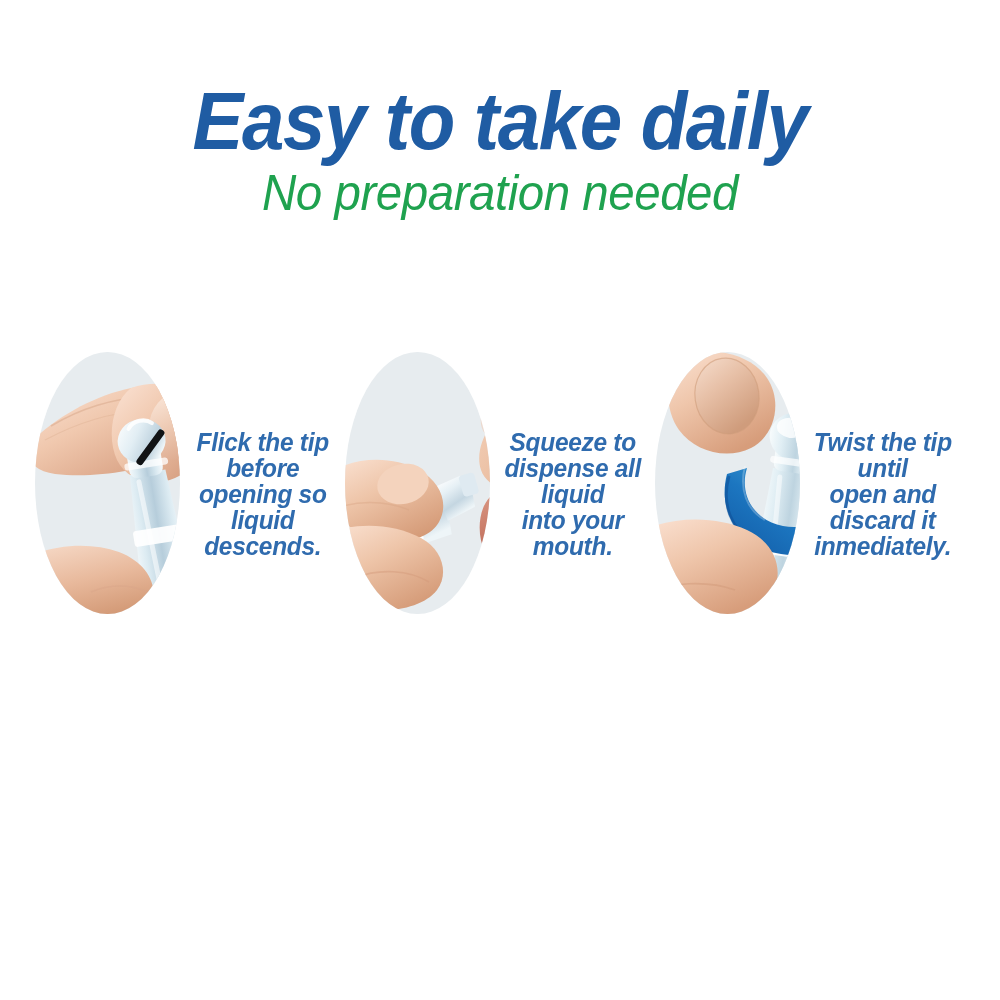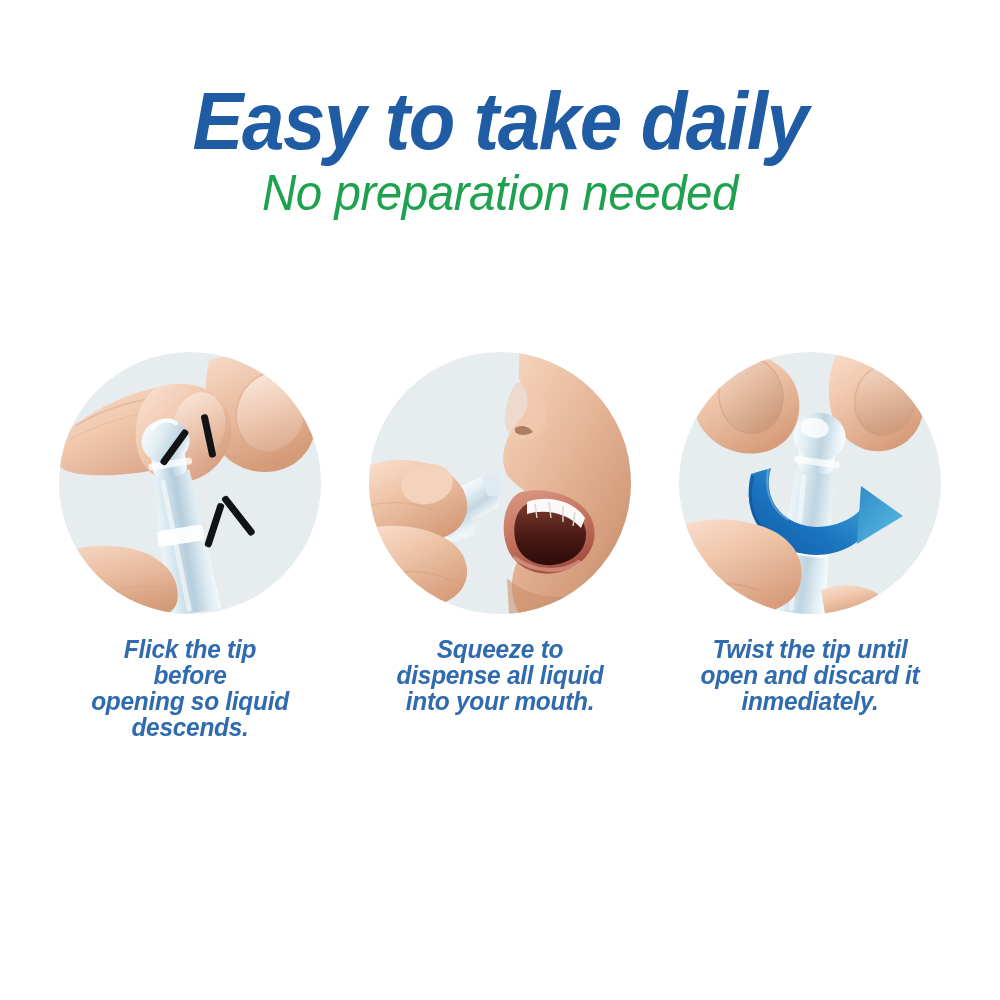--- a/index.html
+++ b/index.html
@@ -33,21 +33,21 @@
     letter-spacing:-0.5px;
     transform:scaleX(0.95); transform-origin:center top;
     white-space:nowrap;
   }
 
   
   .steps {
     position:absolute; left:0; top:352px; width:1000px; height:450px;
     display:flex; justify-content:center; align-items:flex-start;
   }
-  .step { width:310px; display:flex; flex-direction:column; align-items:center; }
+  .step { width:310px; display:flex; flex-direction:row; align-items:center; }
 
   .photo {
     position:relative;
     width:262px; height:262px;
     border-radius:50%;
     background:#E7ECEF;
     overflow:hidden;
   }
 
   .caption {

